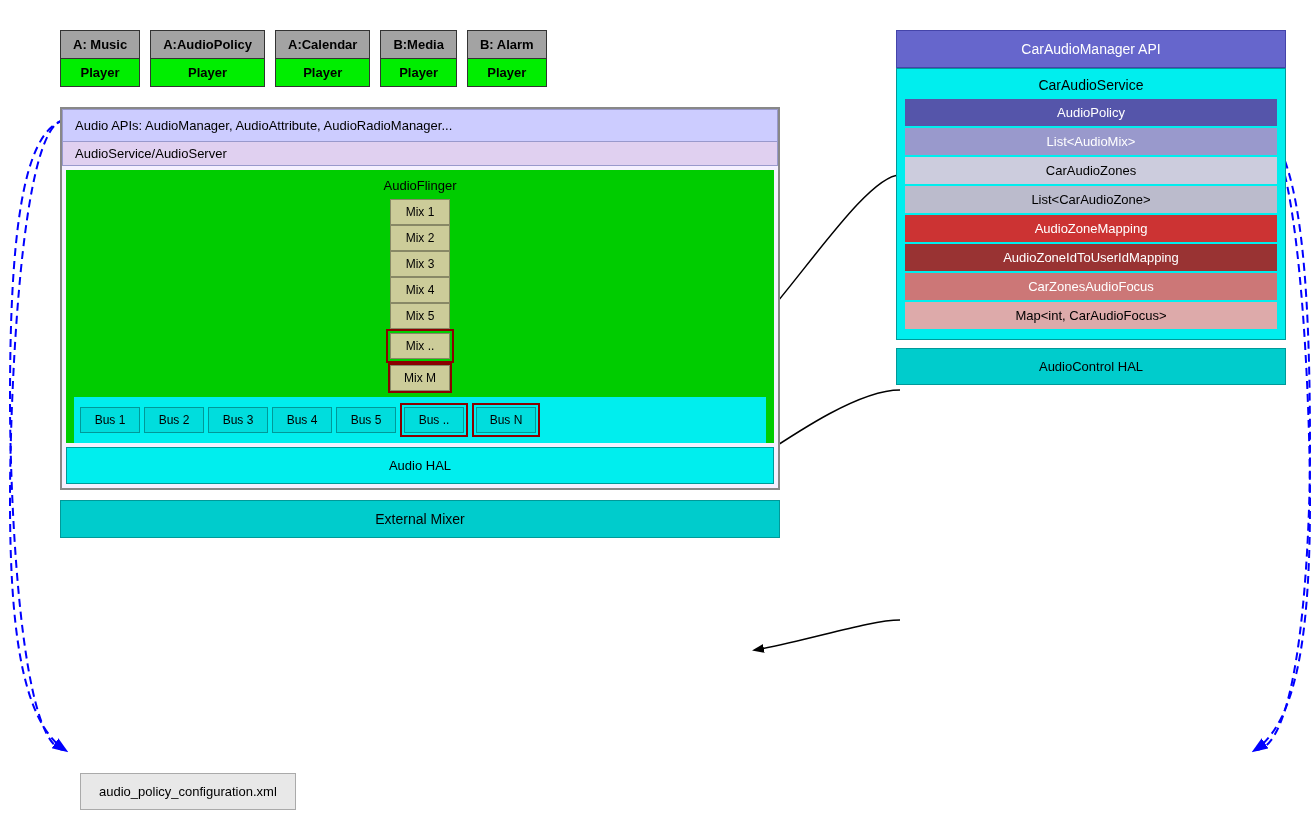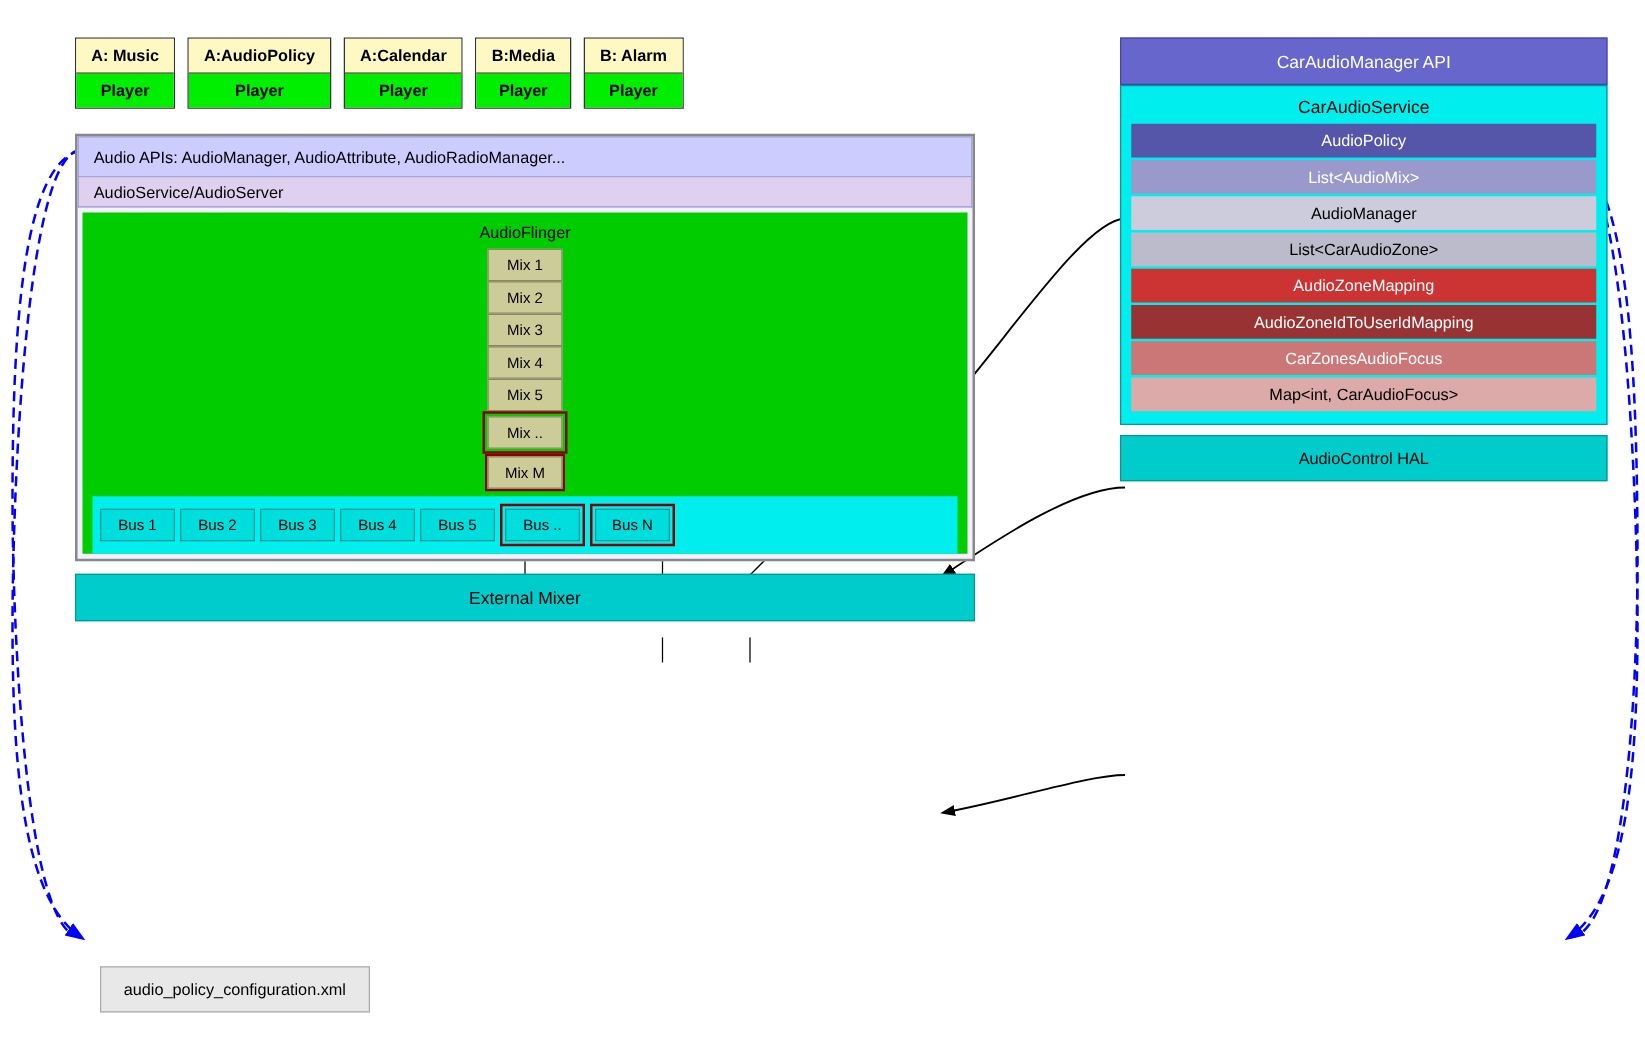--- a/index.html
+++ b/index.html
@@ -32,21 +32,21 @@
       display: flex;
       gap: 10px;
       margin-bottom: 20px;
     }
     .app-box {
       display: flex;
       flex-direction: column;
       border: 1px solid #333;
     }
     .app-label {
-      background: #fef9c3;
+      background: #a3a3a3;
       padding: 6px 12px;
       font-weight: bold;
       font-size: 13px;
       text-align: center;
       border-bottom: 1px solid #333;
     }
     .app-player {
       background: #00ee00;
       padding: 6px 12px;
       font-size: 13px;
@@ -343,20 +343,21 @@
             <div style="border: 2px solid darkred; padding:2px; display:flex; gap:4px;">
               <div class="bus-box">Bus ..</div>
             </div>
             <div style="border: 2px solid darkred; padding:2px; display:flex; gap:4px;">
               <div class="bus-box">Bus N</div>
             </div>
           </div>
         </div>
       </div>
 
+      <div style="background:#00eeee; border: 1px solid #009999; padding: 10px; text-align:center; margin: 4px;">Audio HAL</div>
 
     </div>
 
     <div class="external-mixer">External Mixer</div>
 
 
   </div>
 
   <div style="position:absolute; left:80px; bottom:25px; border:1px solid #aaa; background:#e8e8e8; padding:10px 18px; font-size:13px;">
     <span>audio_policy_configuration.xml</span>
@@ -364,21 +365,21 @@
 
   <div class="right-panel">
 
     <div class="car-audio-manager-api">CarAudioManager API</div>
 
     <div class="car-audio-service-outer">
       <div class="car-audio-service-label">CarAudioService</div>
 
       <div class="api-box">AudioPolicy</div>
       <div class="api-box-light">List&lt;AudioMix&gt;</div>
-      <div class="api-box-gray">AudioManager</div>
+      <div class="api-box-gray">CarAudioZones</div>
       <div class="api-box-gray2">List&lt;CarAudioZone&gt;</div>
       <div class="api-box-red">AudioZoneMapping</div>
       <div class="api-box-darkred">AudioZoneIdToUserIdMapping</div>
       <div class="api-box-pink">CarZonesAudioFocus</div>
       <div class="api-box-lightpink">Map&lt;int, CarAudioFocus&gt;</div>
     </div>
 
     <div class="audio-control-hal">AudioControl HAL</div>
 
 

